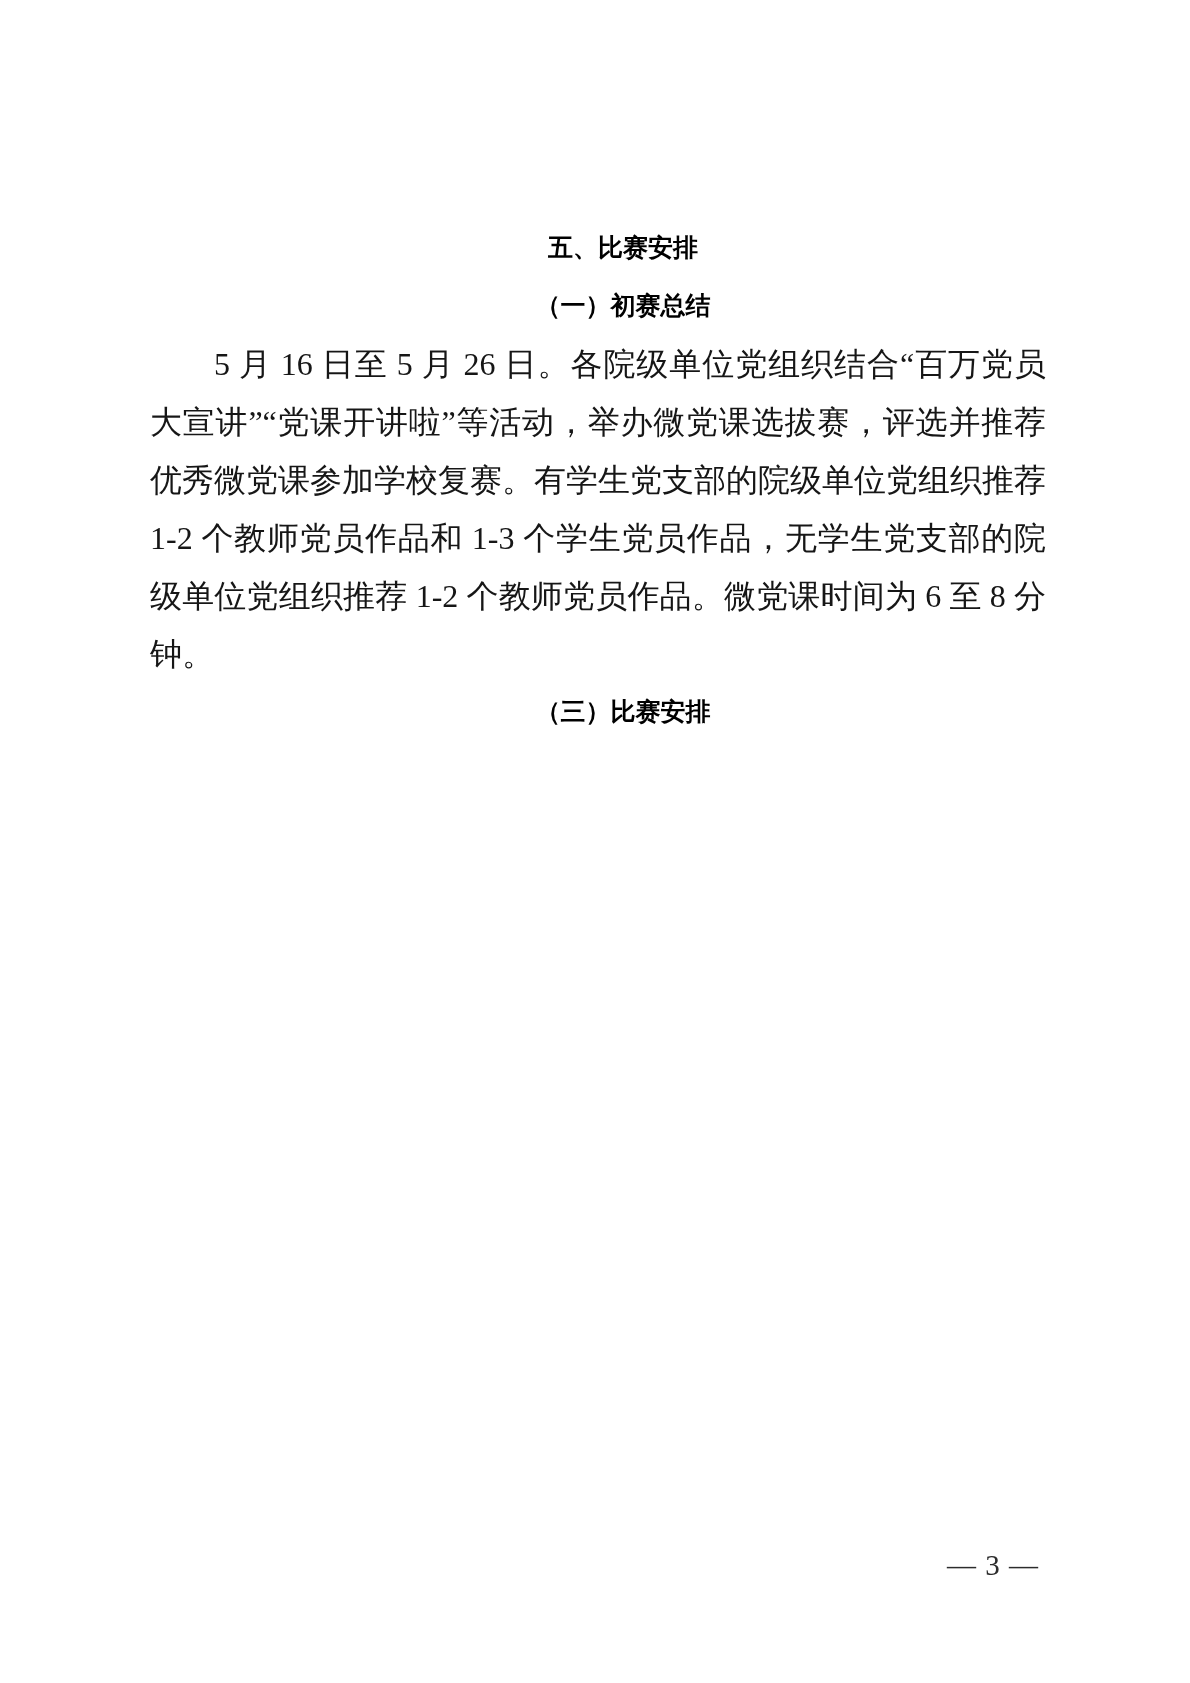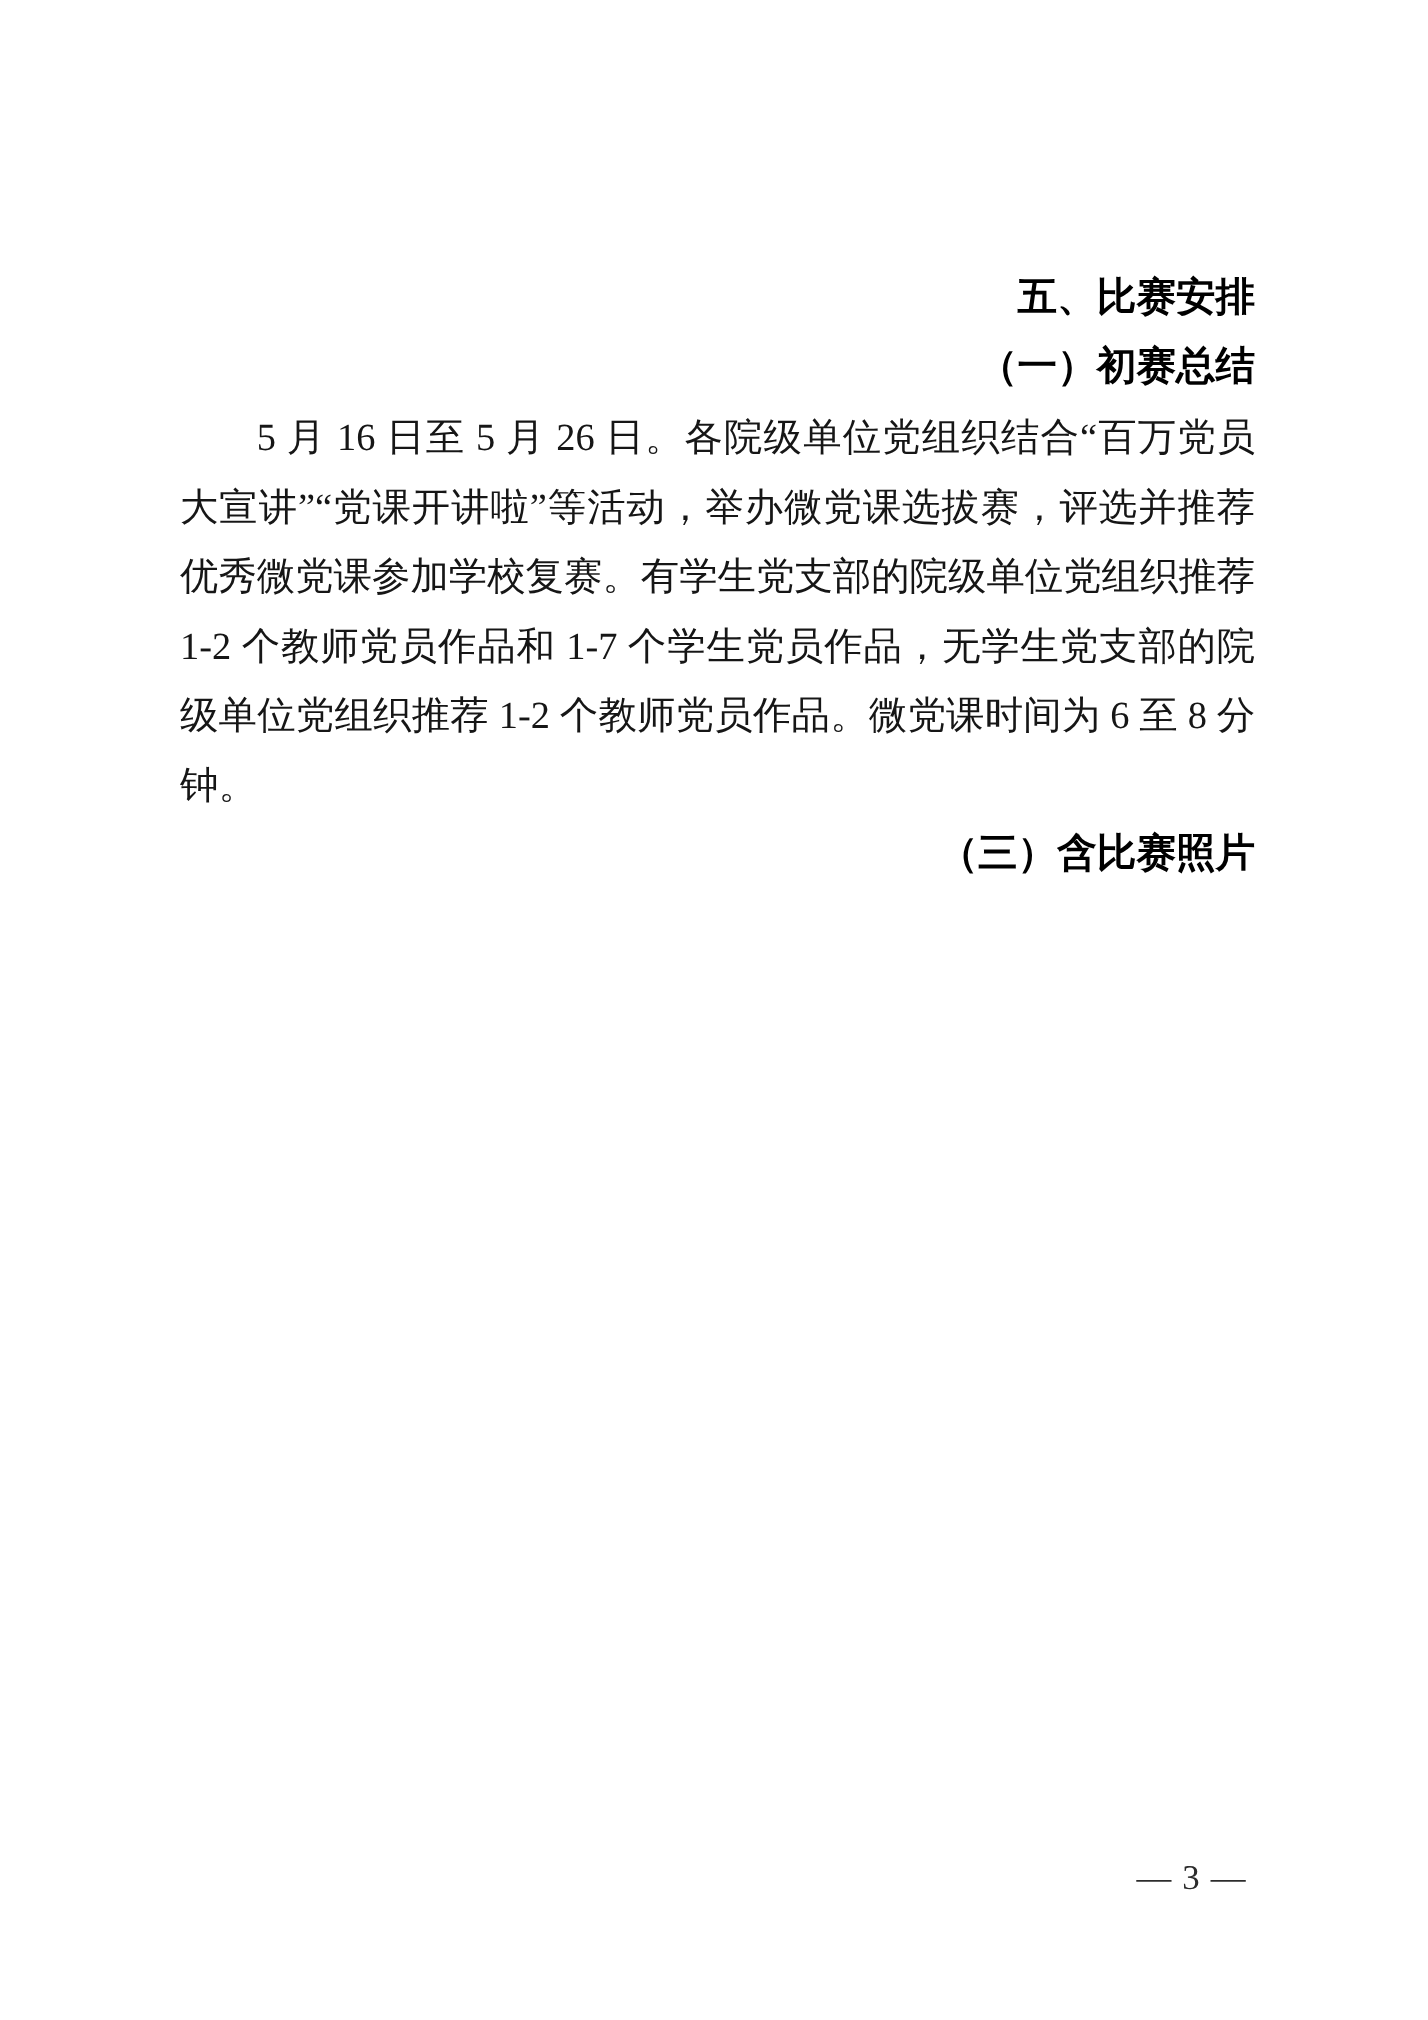--- a/index.html
+++ b/index.html
@@ -17,26 +17,26 @@
     position: absolute;
     left: 150px;
     top: 219px;
     width: 896px;
     font-size: 32px;
     line-height: 58px;
     text-align: justify;
     text-justify: inter-ideograph;
   }
   .h-major, .h-sub {
-    font-size: 33px;
+    font-size: 25px;
     line-height: 58px;
     font-weight: bold;
     color: #000000;
     text-indent: 2em;
-    text-align: right;
+    text-align: center;
   }
   .para {
     text-indent: 2em;
   }
   .footer-pagenum {
     position: absolute;
     top: 1548px;
     left: 947px;
     width: 110px;
     font-size: 29px;
@@ -48,22 +48,22 @@
 </style>
 </head>
 <body>
 
 <div class="page">
   <main class="content">
     <h1 class="h-major">五、比赛安排</h1>
 
     <h2 class="h-sub">（一）初赛总结</h2>
 
-    <p class="para">5 月 16 日至 5 月 26 日。各院级单位党组织结合“百万党员大宣讲”“党课开讲啦”等活动，举办微党课选拔赛，评选并推荐优秀微党课参加学校复赛。有学生党支部的院级单位党组织推荐 1-2 个教师党员作品和 1-7 个学生党员作品，无学生党支部的院级单位党组织推荐 1-2 个教师党员作品。微党课时间为 6 至 8 分钟。</p>
+    <p class="para">5 月 16 日至 5 月 26 日。各院级单位党组织结合“百万党员大宣讲”“党课开讲啦”等活动，举办微党课选拔赛，评选并推荐优秀微党课参加学校复赛。有学生党支部的院级单位党组织推荐 1-2 个教师党员作品和 1-3 个学生党员作品，无学生党支部的院级单位党组织推荐 1-2 个教师党员作品。微党课时间为 6 至 8 分钟。</p>
 
 
 
 
-    <h2 class="h-sub">（三）含比赛照片</h2>
+    <h2 class="h-sub">（三）比赛安排</h2>
   </main>
 
   <div class="footer-pagenum">— 3 —</div>
 </div>
 
 </body></html>

